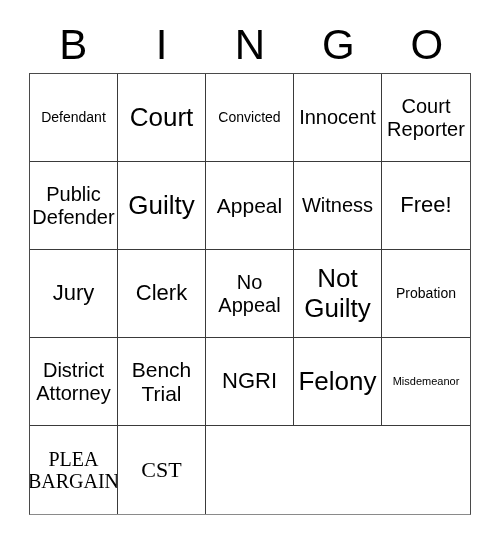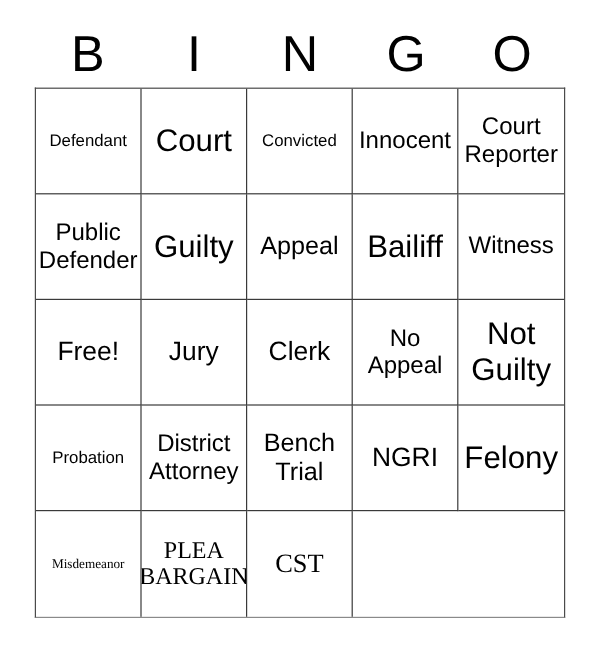--- a/index.html
+++ b/index.html
@@ -130,23 +130,20 @@
 Defender</span>
       </div>
     <div class="cell">
         <span class="cell-text fs-xl">Guilty</span>
       </div>
     <div class="cell">
         <span class="cell-text fs-l">Appeal</span>
       </div>
 
     <div class="cell">
-        <span class="cell-text fs-xl">Bailiff</span>
-      </div>
-    <div class="cell">
         <span class="cell-text fs-m">Witness</span>
       </div>
     <div class="cell">
         <span class="cell-text fs-xxl">Free!</span>
       </div>
     <div class="cell">
         <span class="cell-text fs-xxl">Jury</span>
       </div>
     <div class="cell">
         <span class="cell-text fs-xxl">Clerk</span>

